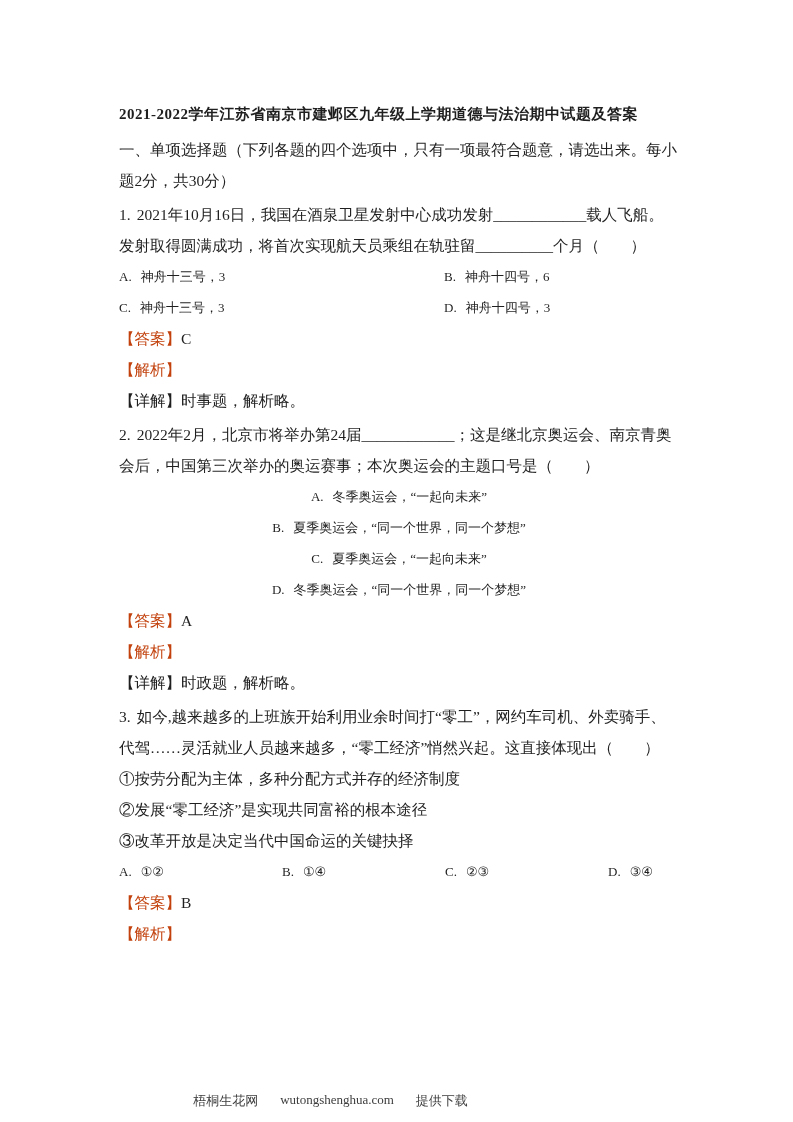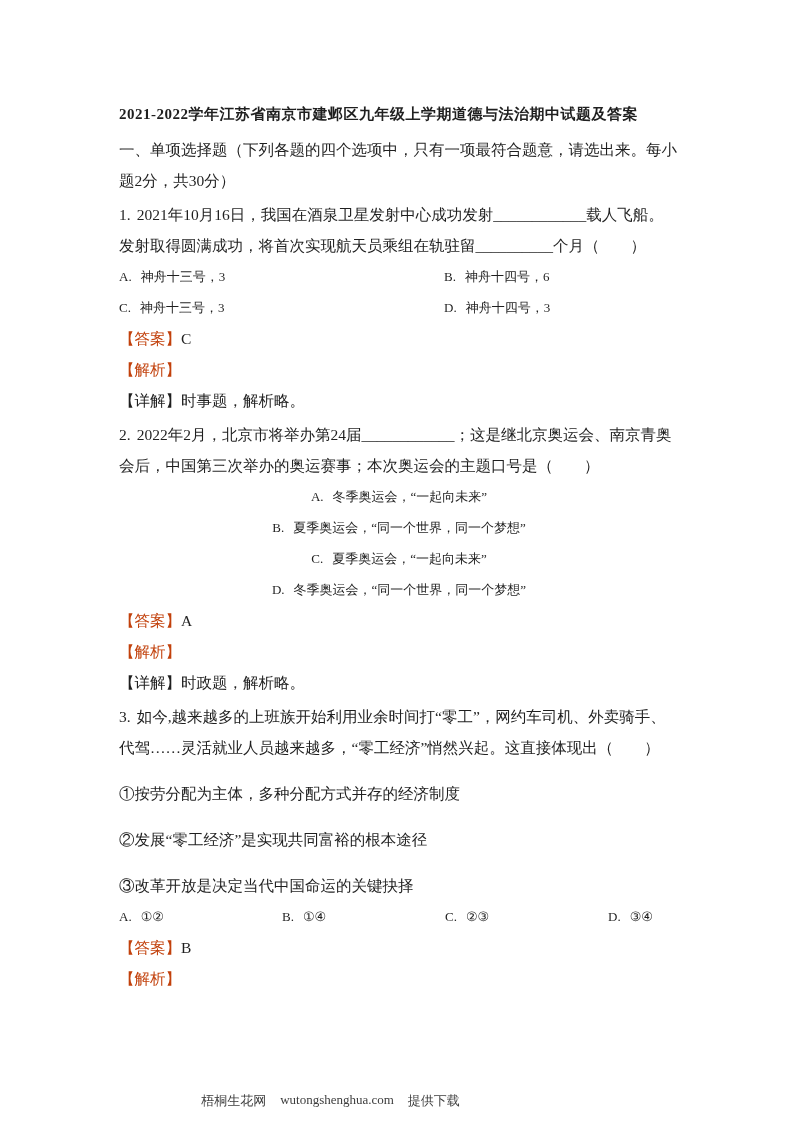--- a/index.html
+++ b/index.html
@@ -28,28 +28,28 @@
   .question{margin-top:3px;}
   .stem{line-height:31px;}
   .qnum{margin-right:6px;}
   .options{display:grid;line-height:31px;font-size:13px;}
   .options.rows{grid-template-columns:1fr;text-align:center;}
   .options.cols-2{grid-template-columns:325px 1fr;}
   .options.cols-4{grid-template-columns:163px 163px 163px 1fr;}
   .opt{line-height:31px;}
   .opt-label{margin-right:9px;}
   .blue{color:#c2410c;}
-  .statement{line-height:31px;margin-top:15px;}
+  .statement{line-height:31px;}
   .footer{
     position:absolute;
     left:0; top:1092px;
     width:661px;
     display:flex;
     justify-content:center;
-    gap:14px;
+    gap:22px;
     font-size:13px;
     color:#3d3d3d;
   }
 </style>
 </head>
 <body>
 
 <div class="page">
   <h1 class="doc-title">2021-2022学年江苏省南京市建邺区九年级上学期道德与法治期中试题及答案</h1>
   <p class="section-header">一、单项选择题（下列各题的四个选项中，只有一项最符合题意，请选出来。每小题2分，共30分）</p>

